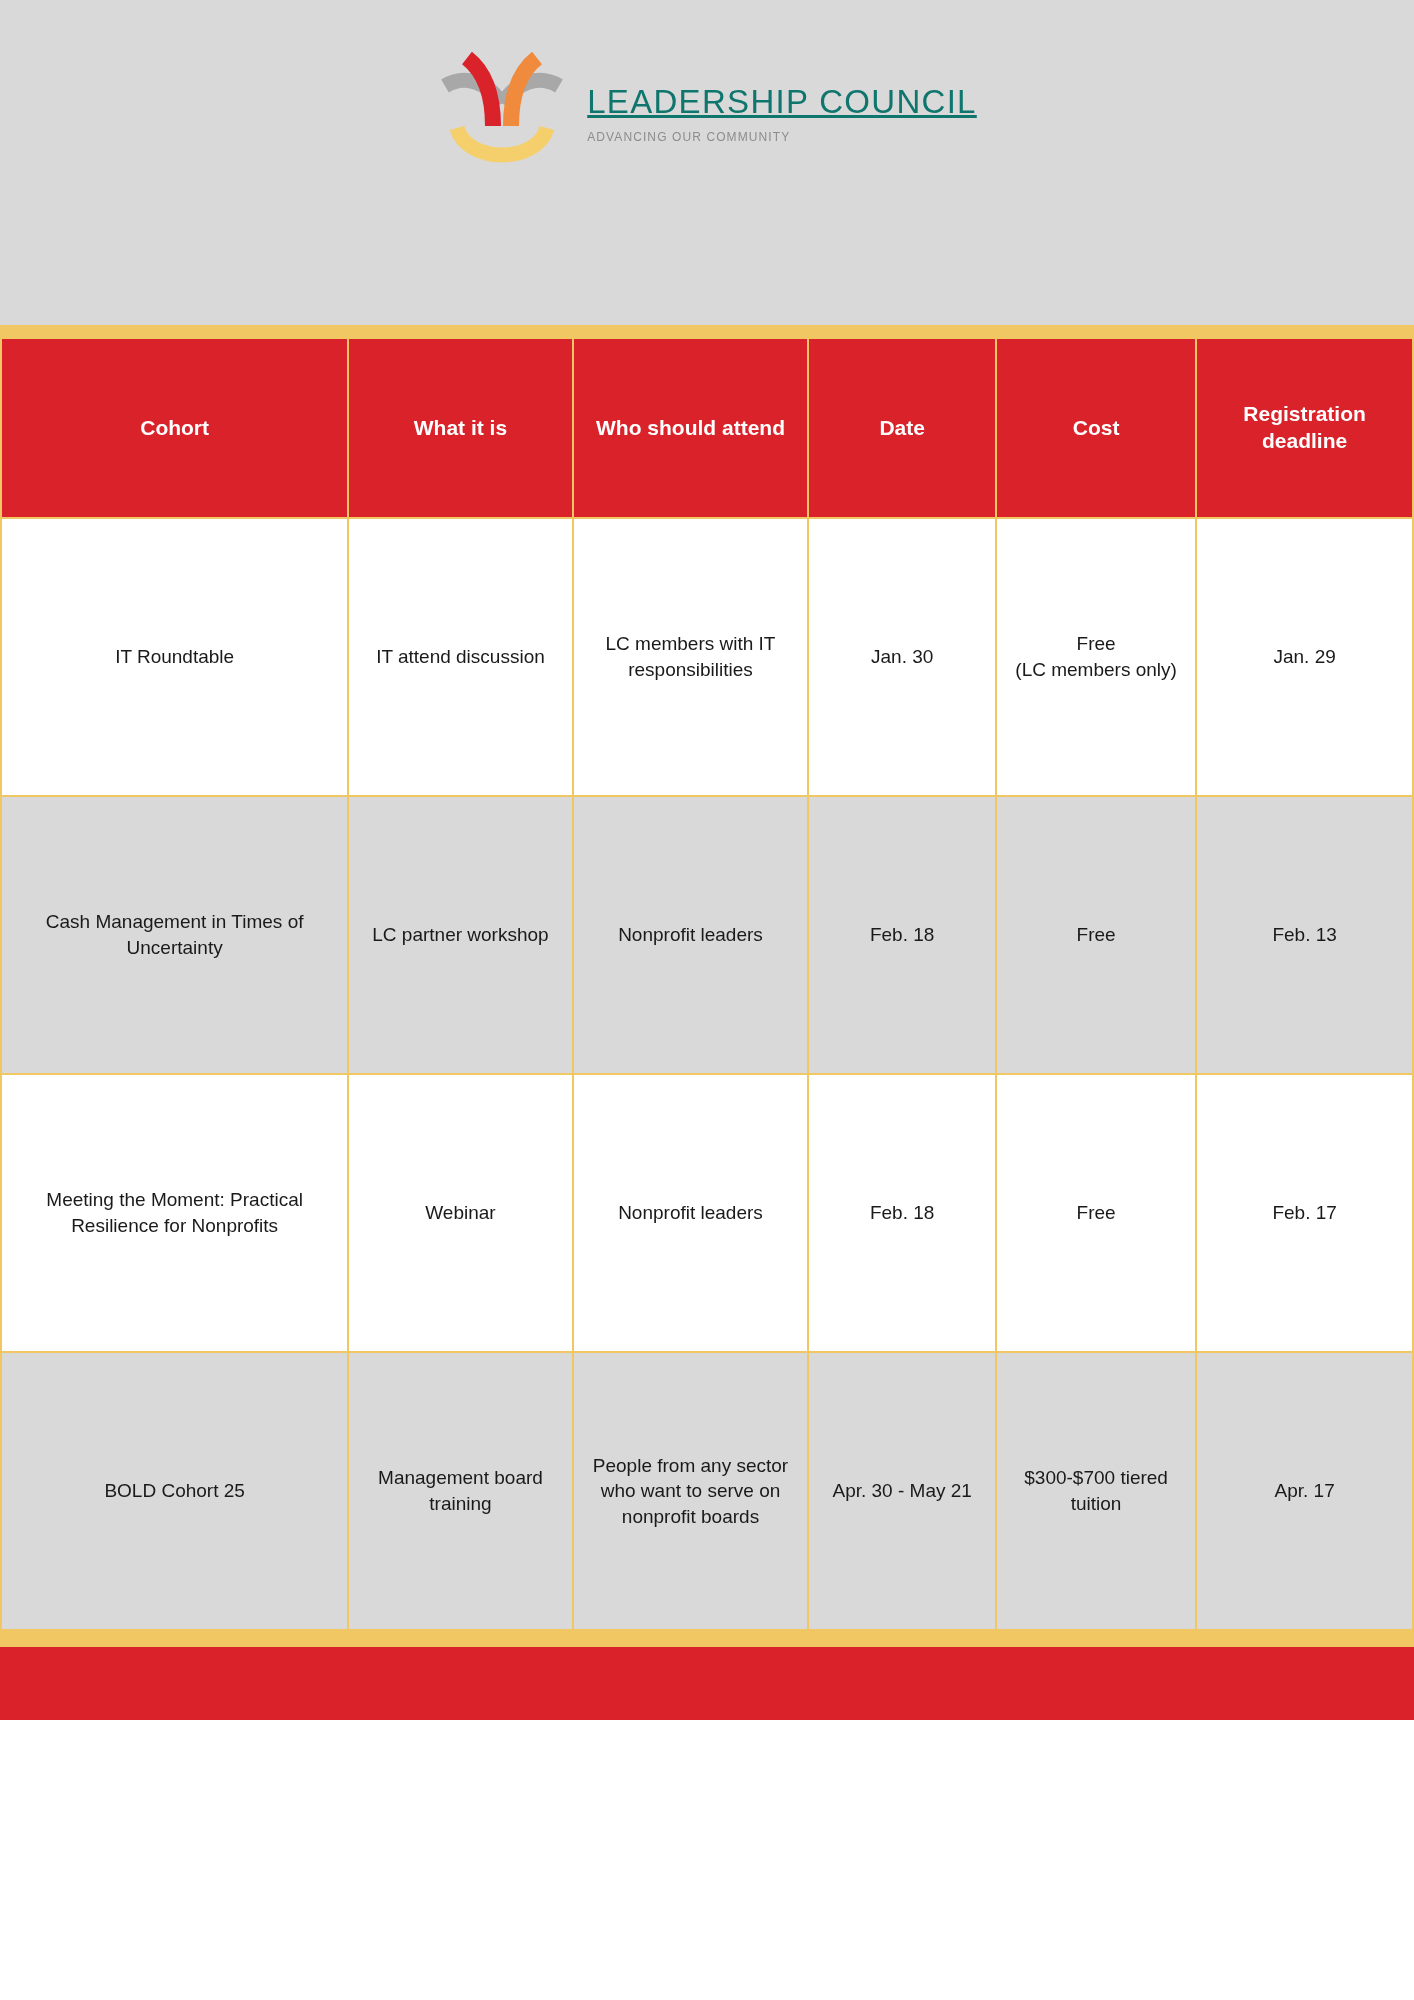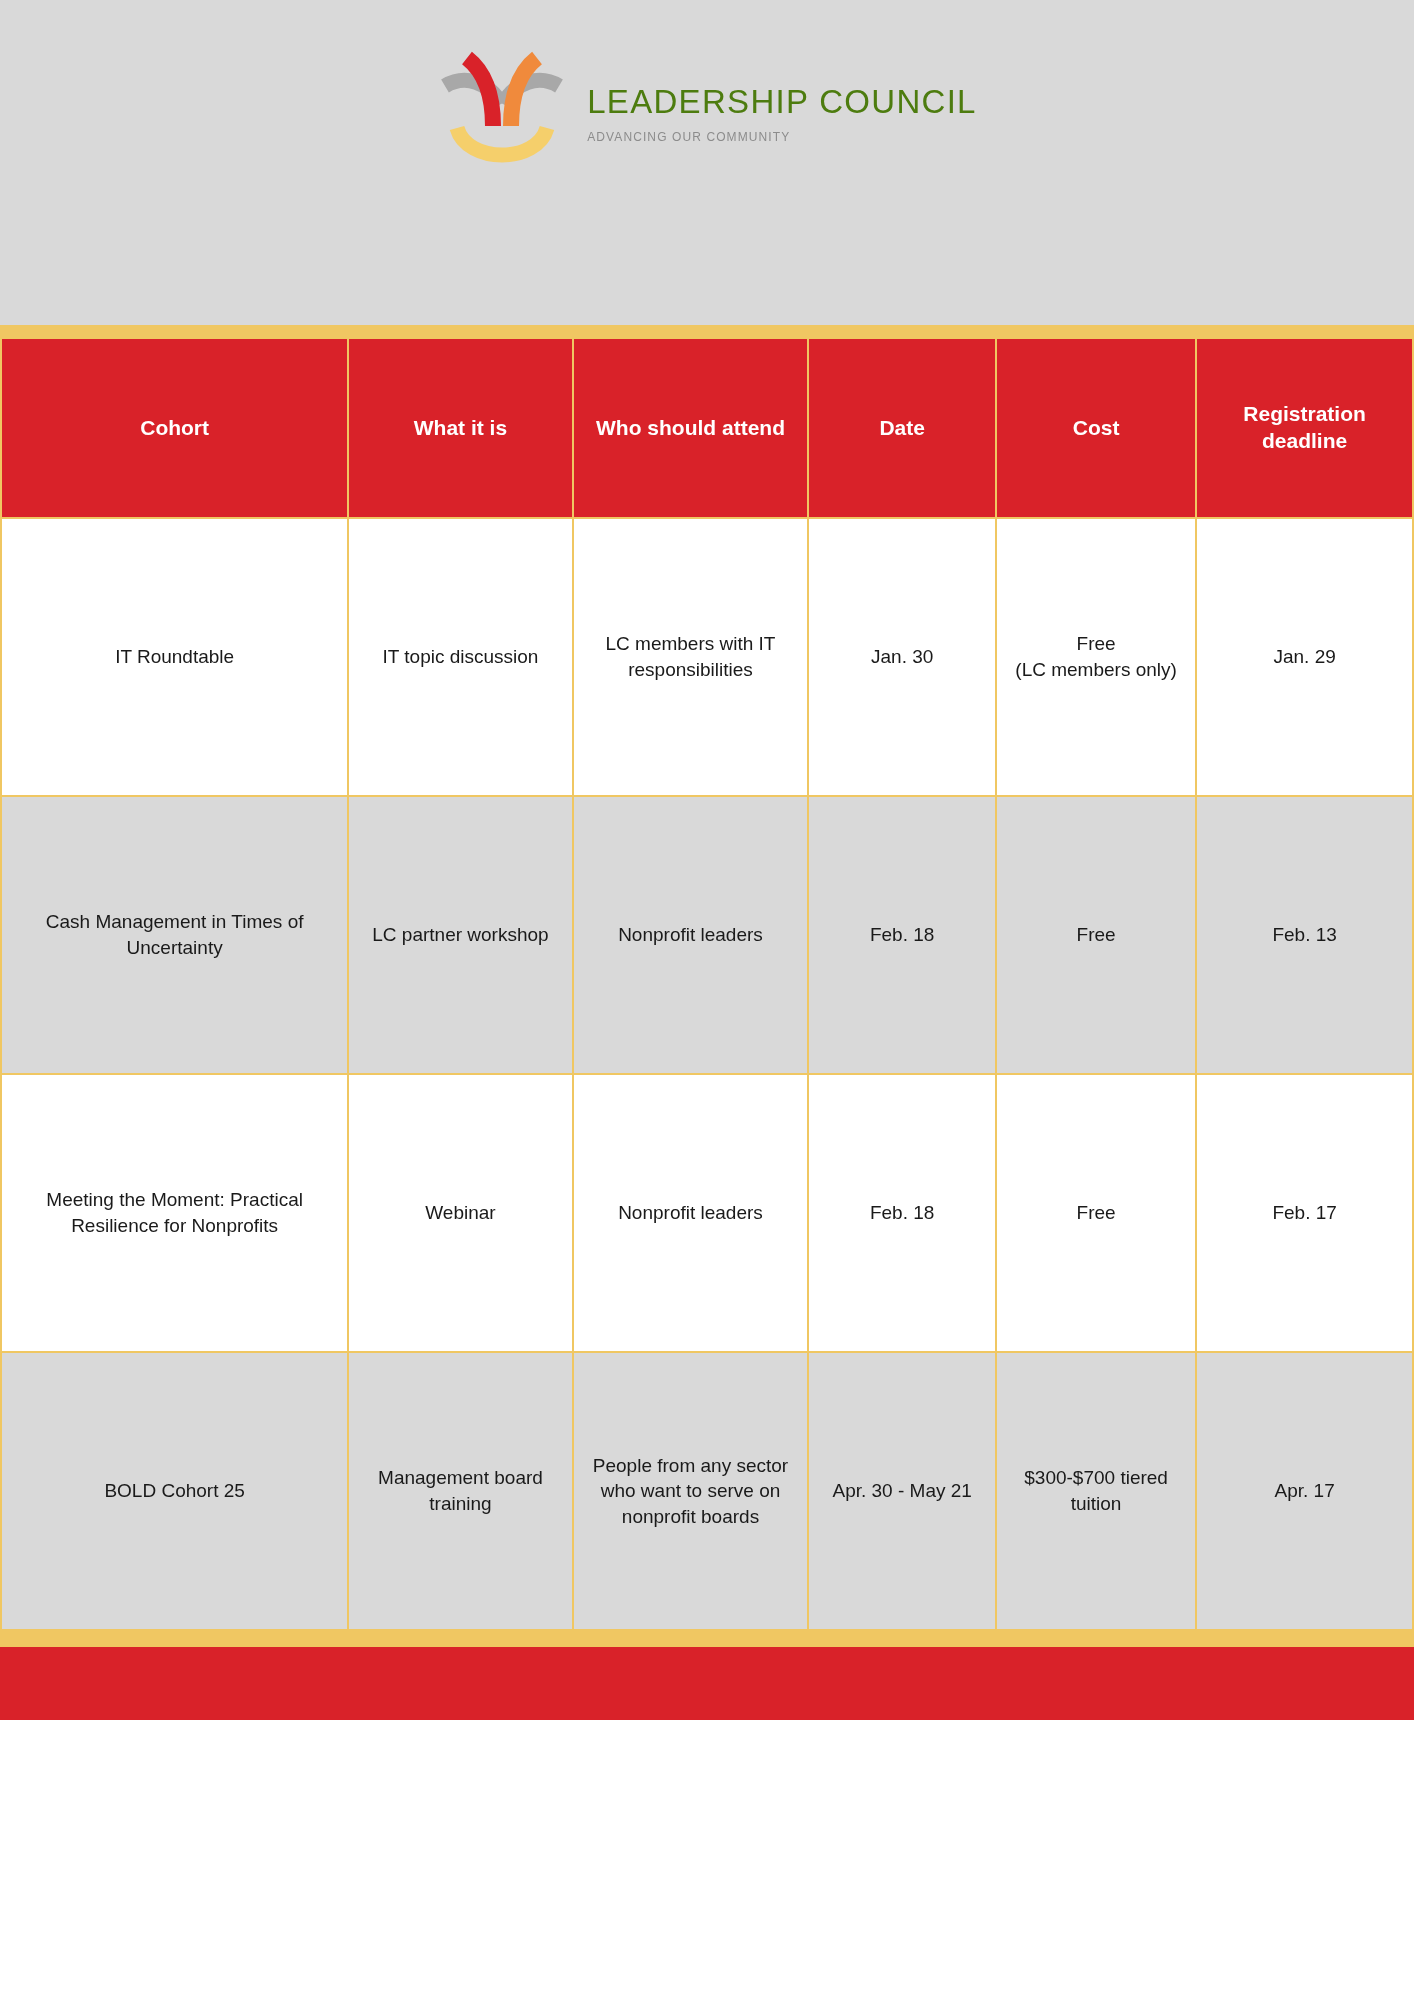--- a/index.html
+++ b/index.html
@@ -43,26 +43,27 @@
     height: 128px;
     flex: 0 0 auto;
   }
 
   .logo-text {
     text-align: left;
     line-height: 1;
   }
 
   .logo-line1, .logo-line2 {
-    color: #4d7c0f;
+    color: #0f766e;
     font-size: 33px;
     font-weight: 500;
     letter-spacing: 1.3px;
     line-height: 1.28;
     white-space: nowrap;
+    text-decoration: underline;
   }
 
   .logo-tagline {
     color: #8c8c8c;
     font-size: 12px;
     font-weight: 400;
     letter-spacing: 1.1px;
     margin-top: 7px;
     white-space: nowrap;
   }
@@ -197,21 +198,21 @@
         <th>What it is</th>
         <th>Who should attend</th>
         <th>Date</th>
         <th>Cost</th>
         <th>Registration deadline</th>
       </tr>
     </thead>
     <tbody>
         <tr class="row-tall row-white">
           <td class="program-name">IT Roundtable</td>
-          <td>IT topic discussion</td>
+          <td>IT attend discussion</td>
           <td>LC members with IT responsibilities</td>
           <td>Jan. 30</td>
           <td style="white-space: pre-line;">Free
 (LC members only)</td>
           <td>Jan. 29</td>
         </tr>
         <tr class="row-tall row-gray">
           <td class="program-name">Cash Management in Times of Uncertainty</td>
           <td>LC partner workshop</td>
           <td>Nonprofit leaders</td>

